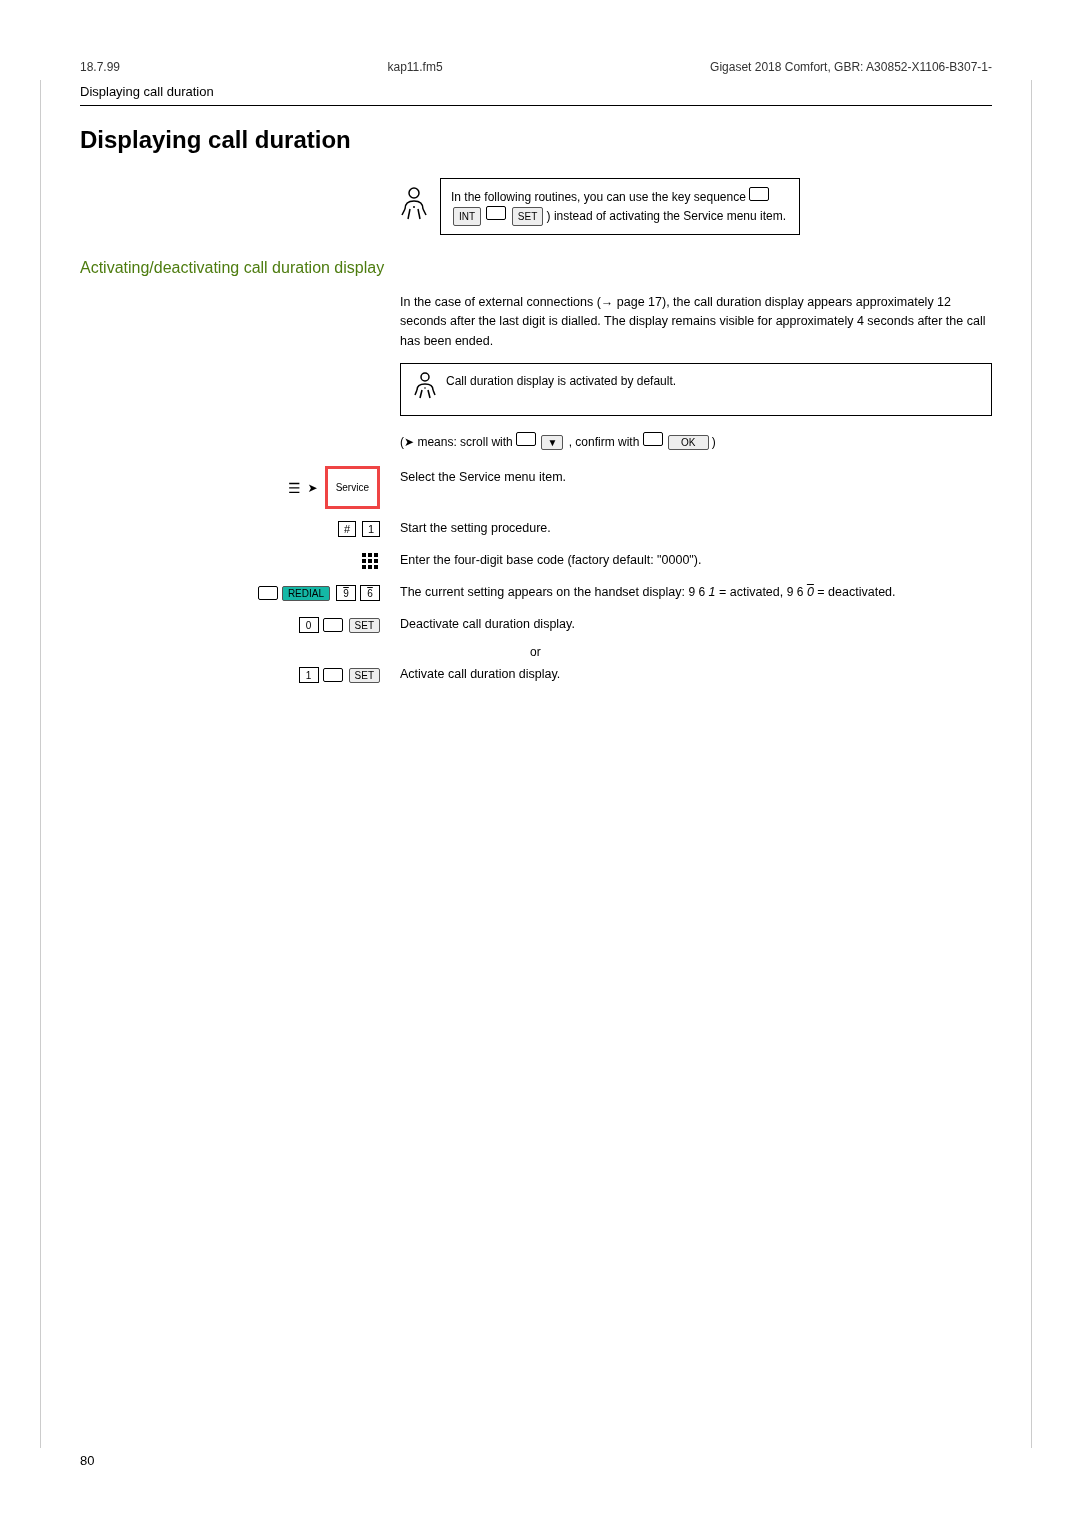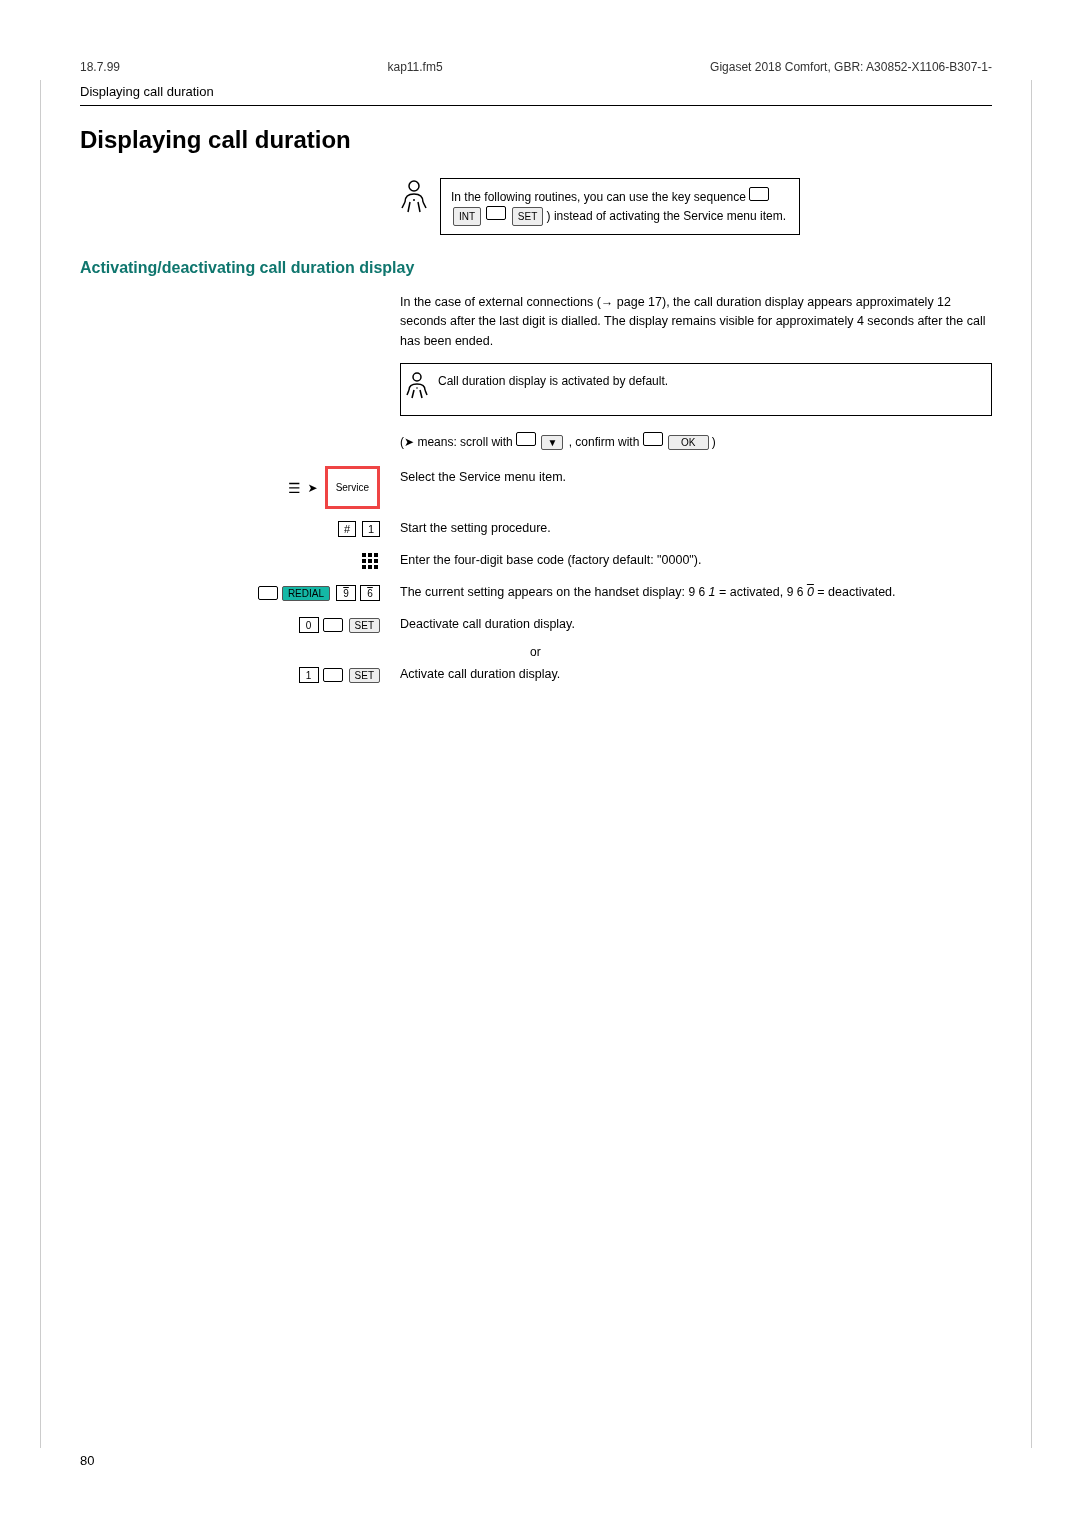--- a/index.html
+++ b/index.html
@@ -46,21 +46,21 @@
     .page-title {
       font-size: 24px;
       font-weight: bold;
       margin-bottom: 24px;
       color: #000;
     }
 
     
     .note-box {
       display: flex;
-      align-items: flex-start;
+      align-items: center;
       margin-left: 320px;
       margin-bottom: 24px;
       gap: 12px;
     }
 
     .note-icon {
       font-size: 28px;
       line-height: 1;
       flex-shrink: 0;
       margin-top: 2px;
@@ -70,29 +70,29 @@
       border: 1px solid #000;
       padding: 8px 10px;
       font-size: 12px;
       line-height: 1.5;
       max-width: 360px;
     }
 
     
     .section-heading {
       font-size: 16px;
-      font-weight: bold;
+      font-weight: normal;
       margin-bottom: 16px;
-      color: #0f766e;
+      color: #4d7c0f;
     }
 
     
     .info-box {
       border: 1px solid #000;
-      padding: 8px 5px;
+      padding: 8px 13px;
       font-size: 12px;
       line-height: 1.5;
       margin-bottom: 12px;
       display: flex;
       align-items: flex-start;
       gap: 10px;
     }
 
     
     .steps-area {

